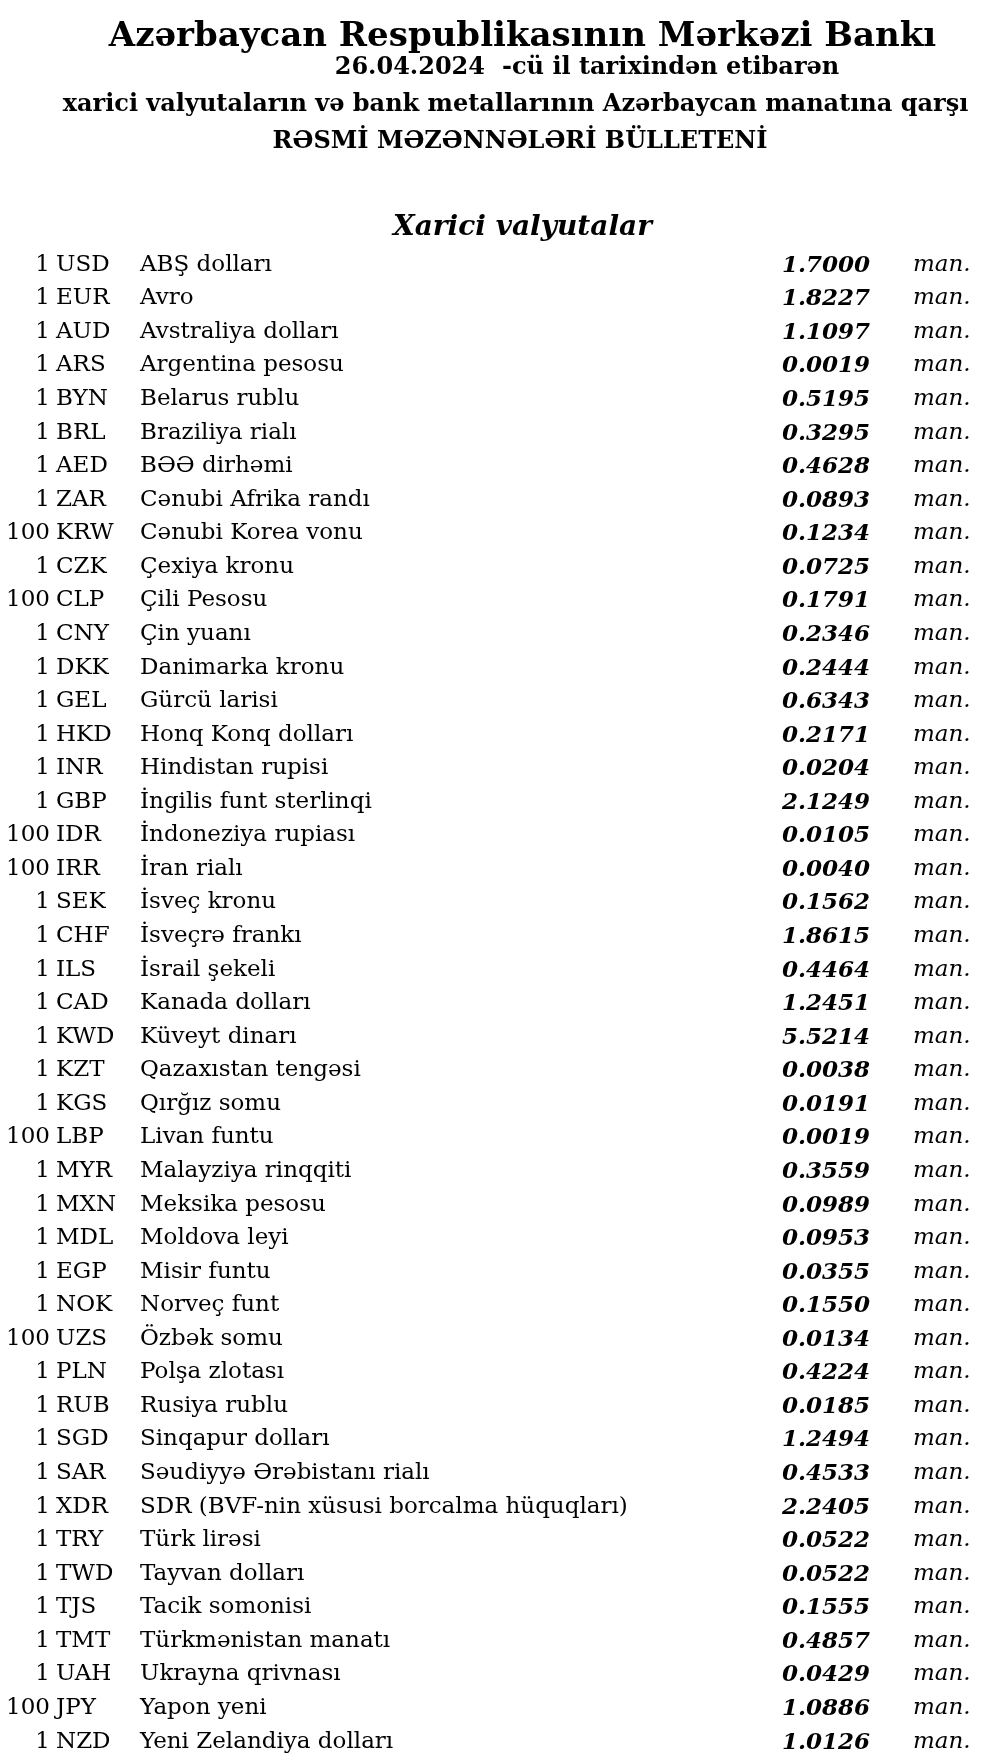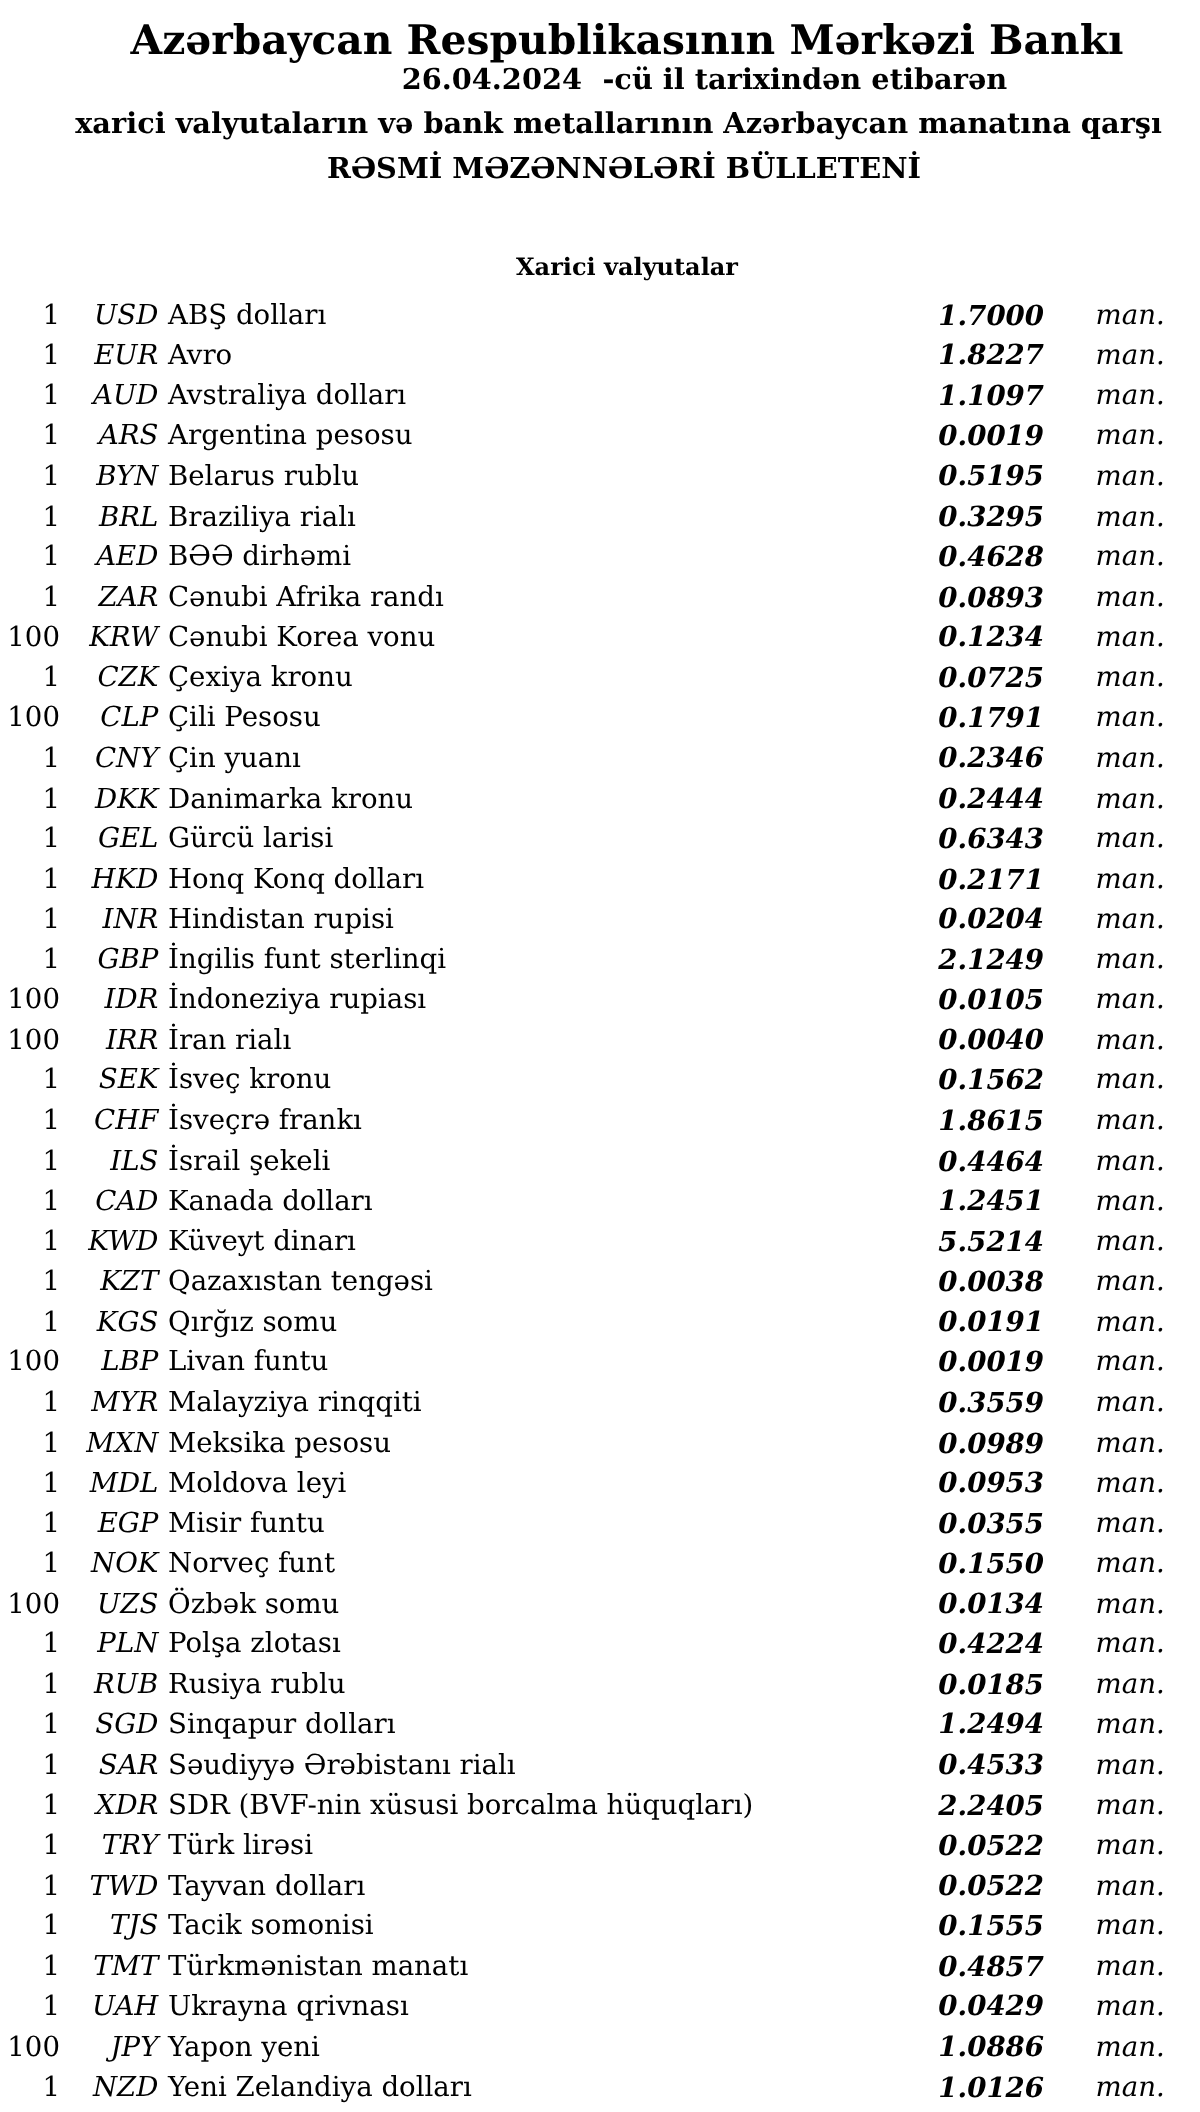--- a/index.html
+++ b/index.html
@@ -35,21 +35,22 @@
   .subtitle {
     top: 90px; left: 31px; width: 969px;
     font-size: 24px;
   }
   .bulletin {
     top: 127px; left: 40px; width: 960px;
     font-size: 24px;
   }
   .section-title {
     top: 211px; left: 45px; width: 955px;
-    font-size: 20px;
+    font-size: 28px;
+    font-style: italic;
   }
   .rates-table {
     position: absolute;
     top: 246px; left: 0;
     width: 1000px;
   }
   .rate-row {
     position: relative;
     height: 33.57px;
     font-size: 23px;
@@ -59,22 +60,21 @@
     top: 50%;
     transform: translateY(-50%);
     white-space: nowrap;
   }
   .col-nominal {
     left: 0; width: 50px;
     text-align: right;
   }
   .col-code {
     left: 56px; width: 76px;
-    text-align: right;
-    font-style: italic;
+    text-align: left;
   }
   .col-name {
     left: 140px;
   }
   .col-rate {
     left: 668px; width: 202px;
     text-align: right;
     font-weight: bold;
     font-style: italic;
   }

